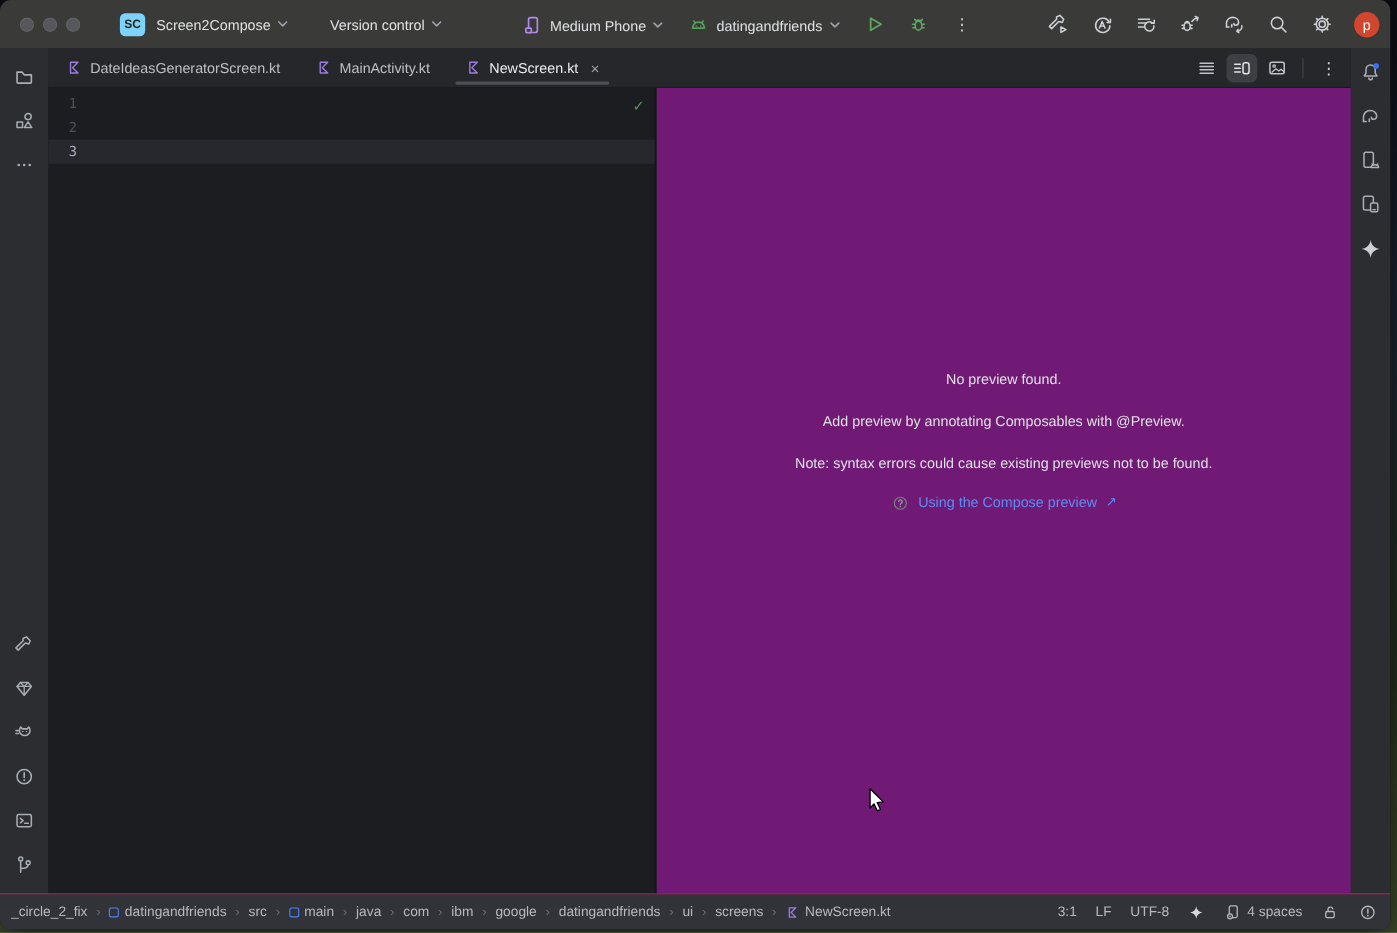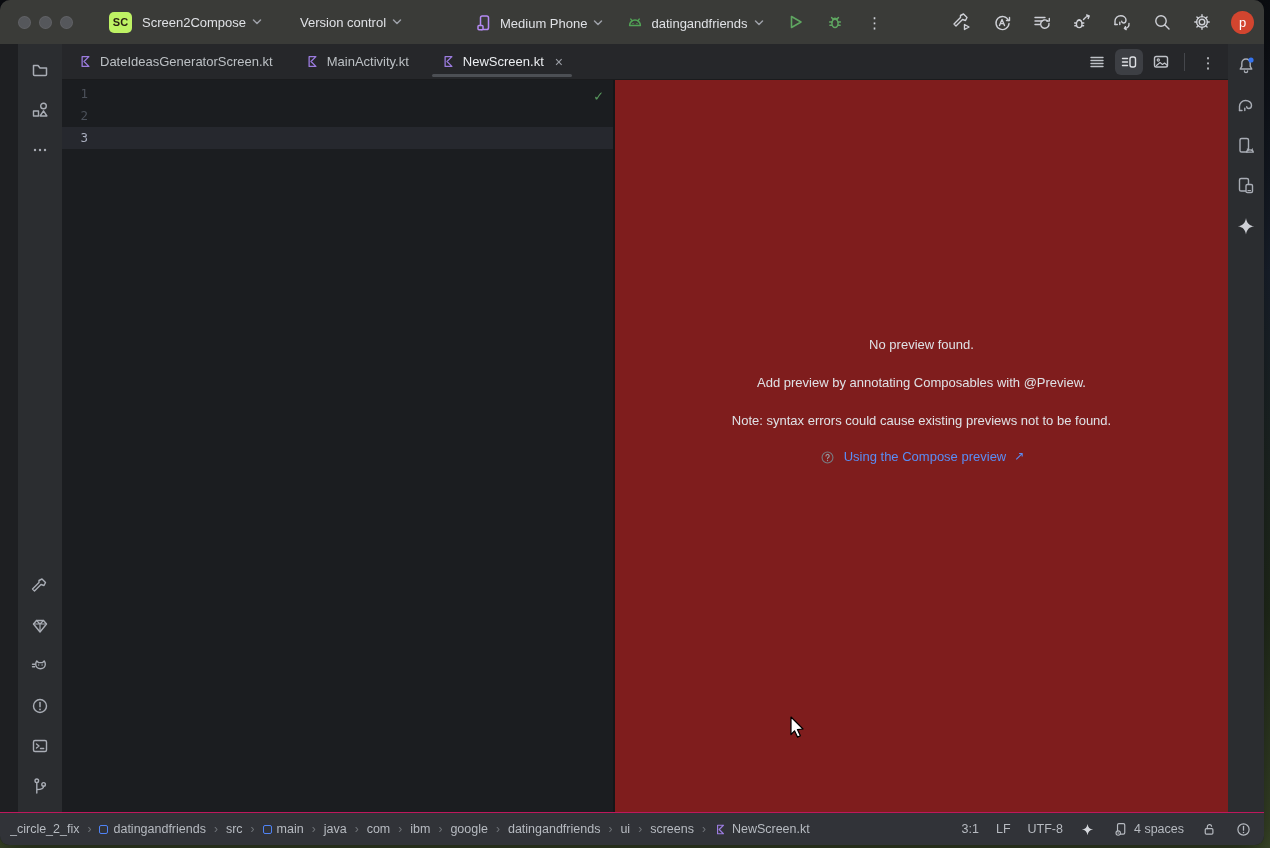--- a/index.html
+++ b/index.html
@@ -17,35 +17,35 @@
   }
   
   .titlebar {
     height:44px; background:#3a3b38; flex:0 0 44px; position:relative;
     display:flex; align-items:center; font-size:13px;
   }
   .lights { display:flex; gap:8px; margin-left:18px; }
   .light { width:13px; height:13px; border-radius:50%; background:#55575b; border:1px solid rgba(255,255,255,.07); }
   .tb-item { display:flex; align-items:center; gap:6px; padding:4px 6px; border-radius:6px; cursor:default; }
   .badge {
-    width:23px; height:21px; border-radius:5px; background:#bef264; color:#2b2313;
+    width:23px; height:21px; border-radius:5px; background:#7dd3fc; color:#2b2313;
     font-weight:bold; font-size:11px; display:flex; align-items:center; justify-content:center;
   }
   .proj { margin-left:30px; }
   .vc { margin-left:26px; }
   .tb-center { position:absolute; left:468px; display:flex; align-items:flex-end; gap:10px; }
   .tb-right { position:absolute; right:10px; display:flex; align-items:center; gap:10px; }
   .icon-btn { width:30px; height:30px; border-radius:6px; display:flex; align-items:center; justify-content:center; }
   .kebab { font-size:15px; color:#ced0d6; line-height:1; }
   .avatar {
     width:23px; height:23px; border-radius:50%; background:#d2452f; color:#fff;
     font-size:13px; display:flex; align-items:center; justify-content:center; margin-left:4px;
   }
   
-  .main { flex:1; display:flex; min-height:0;padding-left:18px; }
+  .main { flex:1; display:flex; min-height:0; }
   .stripe { background:#2b2d30; display:flex; flex-direction:column; align-items:center; }
   .stripe-left { flex:0 0 44px; padding:6px 0 6px; }
   .stripe-right { flex:0 0 36px; padding:2px 0; }
   .stripe .sp { flex:1; }
   .stripe .icon-btn { width:30px; height:28px; margin:6px 0; }
   .content { flex:1; display:flex; flex-direction:column; min-width:0; }
   
   .tabrow { height:36px; flex:0 0 36px; background:#26272a; display:flex; align-items:stretch; position:relative; border-bottom:1px solid #1a1b1d; }
   .tab { display:flex; align-items:center; gap:7px; padding:0 16px; font-size:13px; color:#bcc0c4; position:relative; }
   .tab.active { color:#ebedf0; }
@@ -61,21 +61,21 @@
   
   .panes { flex:1; display:flex; min-height:0; }
   .editor { flex:0 0 553px; background:#1b1d20; position:relative; font-family:"DejaVu Sans Mono", monospace; font-size:13px; border-right:2px solid #151618; padding-top:3px; }
   .eline { display:flex; height:22px; line-height:22px; }
   .eline.current { background:#26282e; }
   .gutter { flex:0 0 26px; text-align:right; color:#4b5059; font-size:12.5px; }
   .eline.current .gutter { color:#a8adbd; }
   .ecode { padding-left:40px; white-space:pre; color:#bcbec4; }
   .kw { color:#cf8e6d; }
   .echeck { position:absolute; top:7px; right:10px; color:#57965c; font-size:15px; font-weight:bold; }
-  .preview { flex:1; background:#7f1d1d; position:relative; }
+  .preview { flex:1; background:#701a75; position:relative; }
   .pv-box { position:absolute; left:0; right:0; top:255px; display:flex; flex-direction:column; align-items:center; }
   .pv-line { font-size:13px; color:#dfe1e5; height:20px; line-height:20px; margin-bottom:18px; }
   .pv-link { display:flex; align-items:flex-start; gap:8px; height:20px; margin-bottom:18px; font-size:13px; color:#5a8df5; cursor:pointer; }
   .pv-link .ext { font-size:12px; }
   
   .statusbar {
     flex:0 0 33px; background:#313338; border-top:1px solid #be185d;
     display:flex; align-items:center; font-size:12.5px; color:#b6bac0; padding:0 12px 0 10px;
   }
   .crumbs { display:flex; align-items:center; gap:8px; white-space:nowrap; overflow:hidden; }

